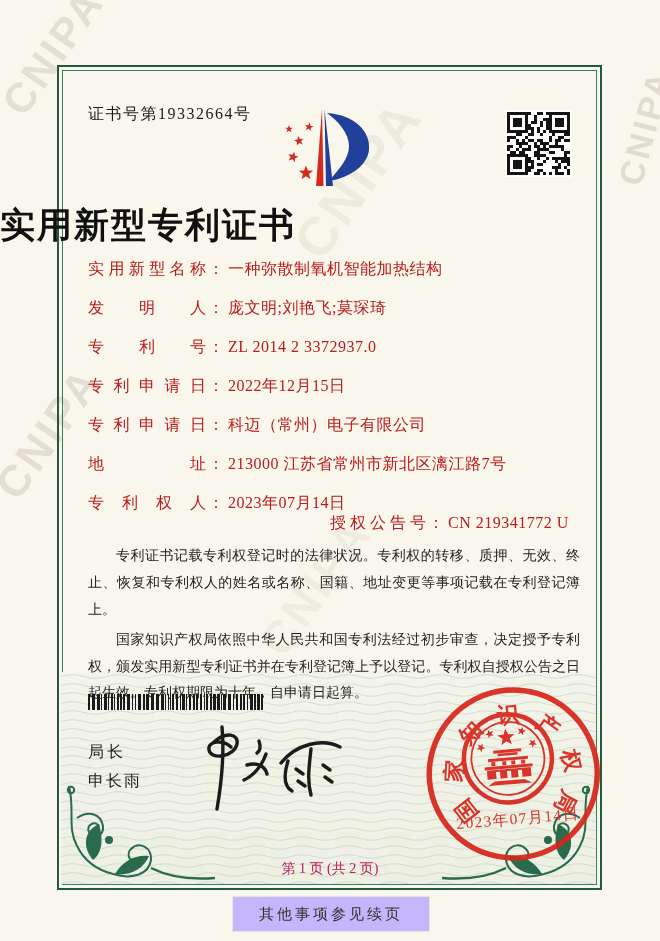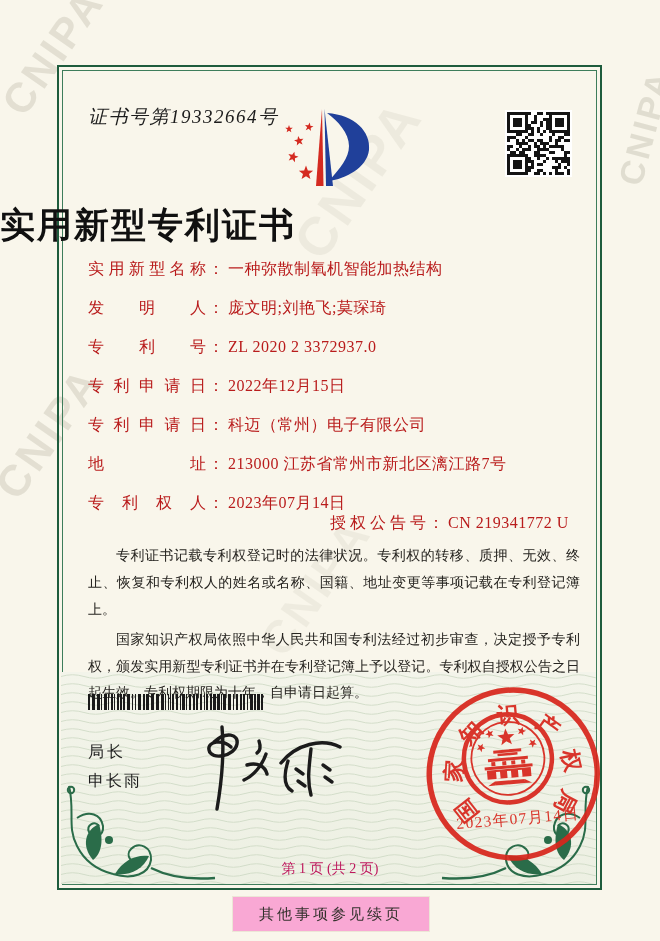--- a/index.html
+++ b/index.html
@@ -15,21 +15,21 @@
   .wm5{left:238px;top:560px;font-size:46px;opacity:.09;}
   .wm6{left:378px;top:700px;font-size:44px;opacity:.11;}
   
   .frame{position:absolute;left:57px;top:65px;width:541px;height:821px;border:2.5px solid #1e5c3d;}
   .frame-inner{position:absolute;inset:3px;border:1px solid #3e7d5b;}
   
   .lower{position:absolute;left:61px;top:672px;width:535px;height:212px;
          background:linear-gradient(#f3f4ea,#edf0e3);}
   .lower svg{position:absolute;left:0;top:0;}
   
-  .cert-number{position:absolute;left:88px;top:104px;font-size:19px;letter-spacing:1.5px;font-style:italic;}
+  .cert-number{position:absolute;left:88px;top:104px;font-size:16px;letter-spacing:1.5px;}
   .logo{position:absolute;left:279px;top:105px;}
   .qr{position:absolute;left:505px;top:110px;width:67px;height:67px;background:#fff;
       display:flex;align-items:center;justify-content:center;}
   .title{position:absolute;left:0;right:0;top:202px;text-align:left;font-size:35px;
          font-weight:bold;letter-spacing:2px;color:#101010;font-family:Liberation Mono, monospace;}
   
   .fields{position:absolute;left:88px;top:259px;width:492px;font-size:16px;color:#b91c1c;}
   .frow{height:39px;position:relative;white-space:nowrap;}
   .flabel{display:inline-block;width:118px;text-align:justify;text-align-last:justify;vertical-align:top;}
   .fcolon{display:inline-block;margin:0 4px 0 2px;}
@@ -42,21 +42,21 @@
   .paras p{margin:0 0 3px 0;text-indent:2em;}
   
   .barcode{position:absolute;left:88px;top:694px;}
   .sig-title{position:absolute;left:88px;top:742px;font-size:16px;letter-spacing:3px;}
   .sig-name{position:absolute;left:88px;top:771px;font-size:16px;letter-spacing:2px;}
   .signature{position:absolute;left:186px;top:722px;}
   
   .seal{position:absolute;left:420px;top:678px;transform:rotate(-5deg);}
   
   .page-footer{position:absolute;left:0;right:0;top:860px;text-align:center;font-size:14px;color:#be185d;}
-  .note-box{position:absolute;left:232px;top:896px;width:196px;height:34px;background:#f9a8d4;
+  .note-box{position:absolute;left:232px;top:896px;width:196px;height:34px;background:#c4b5fd;
             border:1px solid #ece6d6;line-height:34px;text-align:center;font-size:15px;
             letter-spacing:3px;color:#33312c;}
 </style>
 </head>
 <body>
 
 <div class="page">
 
   <div class="wm wm1">CNIPA</div>
   <div class="wm wm2">CNIPA</div>
@@ -353,21 +353,21 @@
   <div class="title">实用新型专利证书</div>
 
   <div class="fields">
     <div class="frow">
       <span class="flabel">实用新型名称</span><span class="fcolon">：</span><span class="fvalue">一种弥散制氧机智能加热结构</span>
     </div>
     <div class="frow">
       <span class="flabel">发明人</span><span class="fcolon">：</span><span class="fvalue">庞文明;刘艳飞;莫琛琦</span>
     </div>
     <div class="frow">
-      <span class="flabel">专利号</span><span class="fcolon">：</span><span class="fvalue">ZL 2020 2 3372937.0</span>
+      <span class="flabel">专利号</span><span class="fcolon">：</span><span class="fvalue">ZL 2014 2 3372937.0</span>
     </div>
     <div class="frow">
       <span class="flabel">专利申请日</span><span class="fcolon">：</span><span class="fvalue">2022年12月15日</span>
     </div>
     <div class="frow">
       <span class="flabel">专利申请日</span><span class="fcolon">：</span><span class="fvalue">科迈（常州）电子有限公司</span>
     </div>
     <div class="frow">
       <span class="flabel">地址</span><span class="fcolon">：</span><span class="fvalue">213000 江苏省常州市新北区漓江路7号</span>
     </div>

